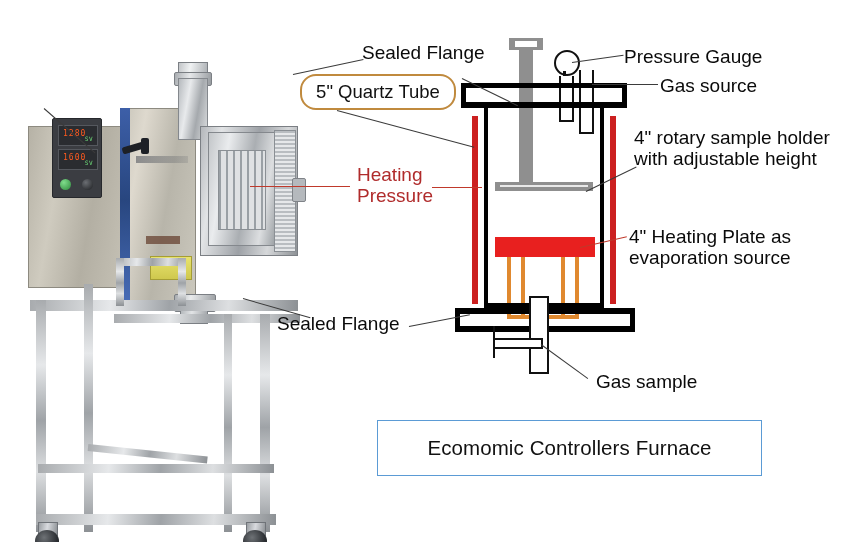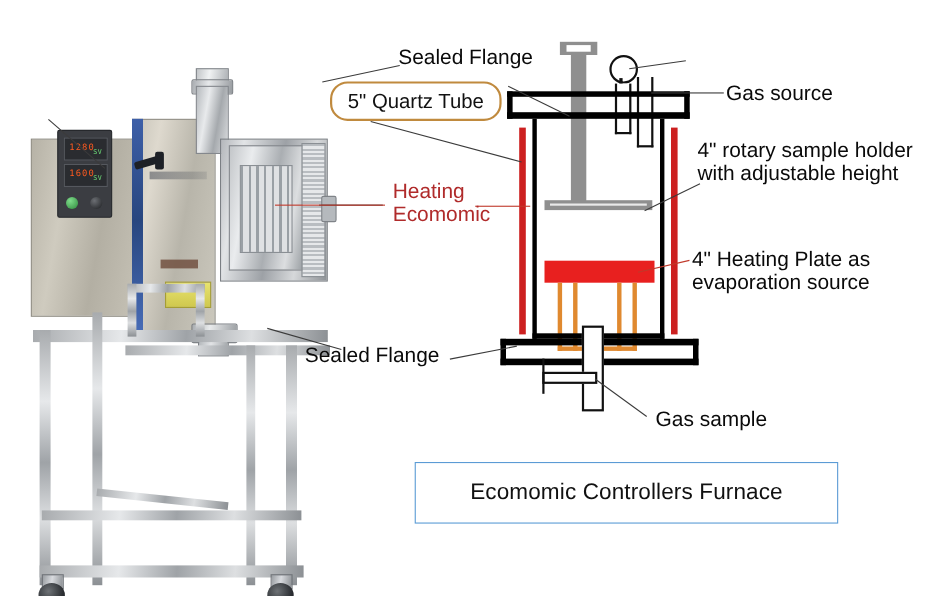--- a/index.html
+++ b/index.html
@@ -260,28 +260,29 @@
 
   <div class="leader" style="left:541px;top:344px;width:58px;transform:rotate(36deg);"></div>
 
 
   <div class="lbl lbl-blk" style="left:362px;top:42px;font-size:19px;">Sealed Flange</div>
 
   <div id="qtbox">
     <span>5" Quartz Tube</span>
   </div>
 
+  <div class="lbl lbl-blk" style="left:624px;top:46px;font-size:19px;">Pressure Gauge</div>
 
   <div class="lbl lbl-blk" style="left:660px;top:75px;font-size:19px;">Gas source</div>
 
   <div class="lbl lbl-blk" style="left:634px;top:127px;font-size:19px;">4" rotary sample holder
 with adjustable height</div>
 
   <div class="lbl lbl-red" style="left:357px;top:164px;font-size:19px;">Heating
-Ecomomic</div>
+Pressure</div>
 
   <div class="lbl lbl-blk" style="left:629px;top:226px;font-size:19px;">4" Heating Plate as
 evaporation source</div>
 
   <div class="lbl lbl-blk" style="left:277px;top:313px;font-size:19px;">Sealed Flange</div>
 
   <div class="lbl lbl-blk" style="left:596px;top:371px;font-size:19px;">Gas sample</div>
 
   <div id="caption">
     <span>Ecomomic Controllers Furnace</span>

